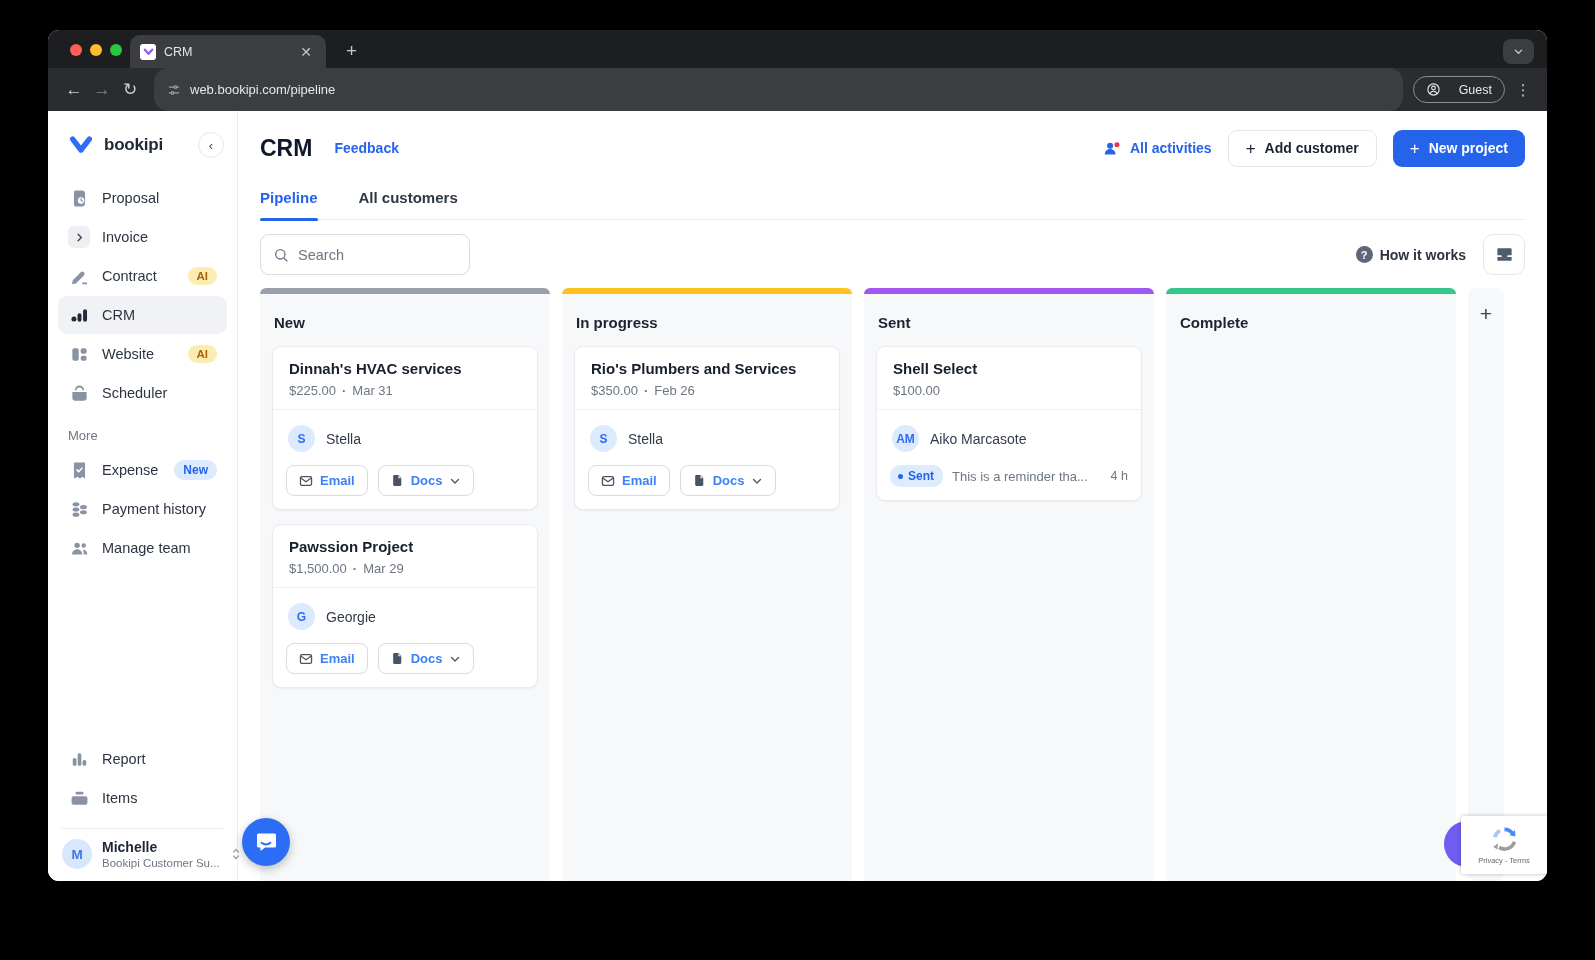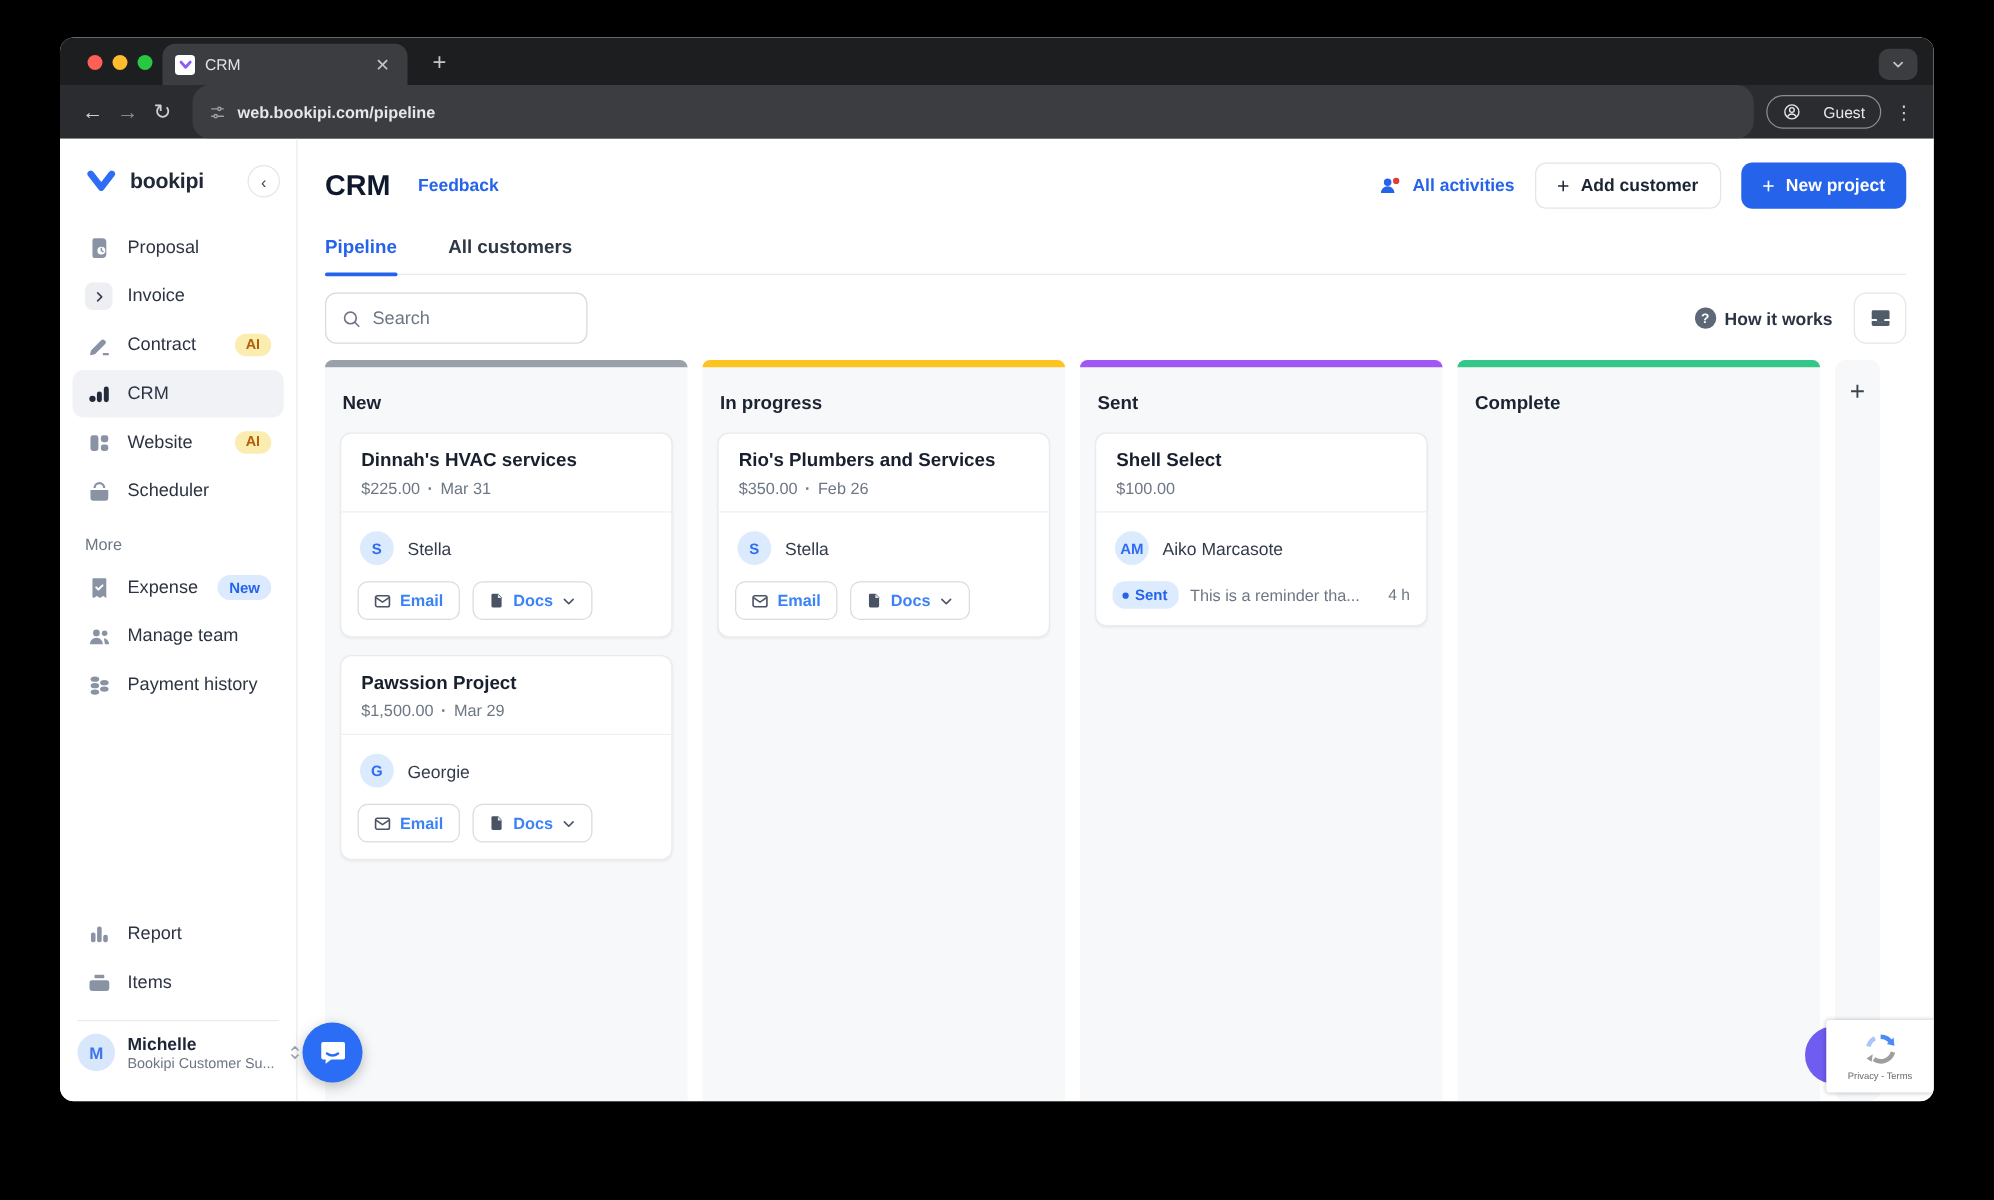--- a/index.html
+++ b/index.html
@@ -25,32 +25,32 @@
   .newtab { color:#c3c6c9; font-size:19px; margin:0 0 6px 14px; padding:0 6px; }
   .tab-caret { position:absolute; right:13px; top:9px; width:31px; height:25px; background:#3b3d40;
                border-radius:8px; display:flex; align-items:center; justify-content:center; color:#c3c6c9; }
 
   
   .toolbar { flex:0 0 38px; background:#2b2c2f; display:flex; align-items:center; padding:0 12px; }
   .nav-btn { width:28px; height:28px; display:flex; align-items:center; justify-content:center;
              color:#cdd0d3; font-size:17px; border-radius:50%; }
   .nav-btn.disabled { color:#85898d; }
   .urlbar { flex:1; height:43px; background:#3b3d40; border-radius:14px; margin:0 10px;
-            display:flex; align-items:center; gap:9px; padding:0 13px; color:#e6e7e9; font-size:13px;font-weight:bold; }
+            display:flex; align-items:center; gap:9px; padding:0 13px; color:#e6e7e9; font-size:13px; }
   .tune-ico { color:#9aa0a6; display:flex; }
   .guest-pill { height:27px; border:1px solid #8b8e92; border-radius:14px; display:flex; align-items:center;
                 gap:18px; padding:0 12px; color:#e6e7e9; font-size:12.5px; }
   .menu-dots { width:24px; text-align:center; color:#cdd0d3; font-size:15px; margin-left:6px; }
 
   
   .app { flex:1; display:flex; min-height:0; background:#fff; position:relative; }
 
   
   .sidebar { flex:0 0 190px; width:190px; border-right:1px solid #ececef; display:flex; flex-direction:column;
-             padding:14px 0 20px; }
+             padding:14px 0 8px; }
   .logo-row { display:flex; align-items:center; padding:0 13px 0 18px; height:40px; margin-bottom:14px; }
   .wordmark { font-size:17px; font-weight:800; color:#212838; letter-spacing:-0.2px; margin-left:8px; }
   .collapse-btn { margin-left:auto; width:26px; height:26px; border:1px solid #e4e6ea; border-radius:50%;
                   display:flex; align-items:center; justify-content:center; color:#3d4553; font-size:13px; background:#fff; }
   .nav { padding:0 10px; }
   .nav-item { display:flex; align-items:center; gap:12px; height:38px; padding:0 10px; border-radius:9px;
               color:#2c3442; font-size:14.5px; font-weight:500; margin-bottom:1px; cursor:pointer; }
   .nav-item.active { background:#f1f2f5; }
   .nav-ico { width:22px; height:22px; color:#8a93a3; display:flex; align-items:center; justify-content:center; flex:0 0 22px; }
   .nav-item.active .nav-ico { color:#222b3a; }
@@ -276,39 +276,39 @@
                   <path d="M6 2h12a1 1 0 0 1 1 1v19l-3.2-2.1L12.6 22l-3.2-2.1L6.2 22 5 21V3a1 1 0 0 1 1-1z"></path>
                   <path d="M8.8 11.2l2.2 2.2 4.2-4.2" stroke="#fff" stroke-width="2" fill="none" stroke-linecap="round" stroke-linejoin="round"></path>
                 </svg>
               </span>
               <span>Expense</span>
               <span class="badge new">New</span>
             </div>
             <div class="nav-item">
               <span class="nav-ico">
                 <svg width="19" height="19" viewBox="0 0 24 24" fill="currentColor">
-                  <circle cx="9" cy="8" r="3.4"></circle>
-                  <path d="M2.5 19.5c0-3.6 2.9-6.5 6.5-6.5s6.5 2.9 6.5 6.5z"></path>
-                  <circle cx="17.3" cy="8.3" r="2.8"></circle>
-                  <path d="M16.6 13.3c3 .4 5.2 3 5.2 6.2h-4.2"></path>
-                </svg>
-              </span>
-              <span>Manage team</span>
-            </div>
-            <div class="nav-item">
-              <span class="nav-ico">
-                <svg width="19" height="19" viewBox="0 0 24 24" fill="currentColor">
                   <ellipse cx="7.5" cy="5.5" rx="4.3" ry="2.6"></ellipse>
                   <ellipse cx="7.5" cy="12" rx="4.3" ry="2.6"></ellipse>
                   <ellipse cx="7.5" cy="18.5" rx="4.3" ry="2.6"></ellipse>
                   <ellipse cx="17" cy="9" rx="4.3" ry="2.6"></ellipse>
                   <ellipse cx="17" cy="15.5" rx="4.3" ry="2.6"></ellipse>
                 </svg>
               </span>
               <span>Payment history</span>
+            </div>
+            <div class="nav-item">
+              <span class="nav-ico">
+                <svg width="19" height="19" viewBox="0 0 24 24" fill="currentColor">
+                  <circle cx="9" cy="8" r="3.4"></circle>
+                  <path d="M2.5 19.5c0-3.6 2.9-6.5 6.5-6.5s6.5 2.9 6.5 6.5z"></path>
+                  <circle cx="17.3" cy="8.3" r="2.8"></circle>
+                  <path d="M16.6 13.3c3 .4 5.2 3 5.2 6.2h-4.2"></path>
+                </svg>
+              </span>
+              <span>Manage team</span>
             </div>
           </div>
         <div class="side-spacer"></div>
         <div class="nav" id="nav-bottom">
             <div class="nav-item">
               <span class="nav-ico">
                 <svg width="19" height="19" viewBox="0 0 24 24" fill="currentColor">
                   <rect x="3.5" y="10" width="4.6" height="10" rx="2"></rect>
                   <rect x="9.7" y="4" width="4.6" height="16" rx="2"></rect>
                   <rect x="15.9" y="12.5" width="4.6" height="7.5" rx="2"></rect>

